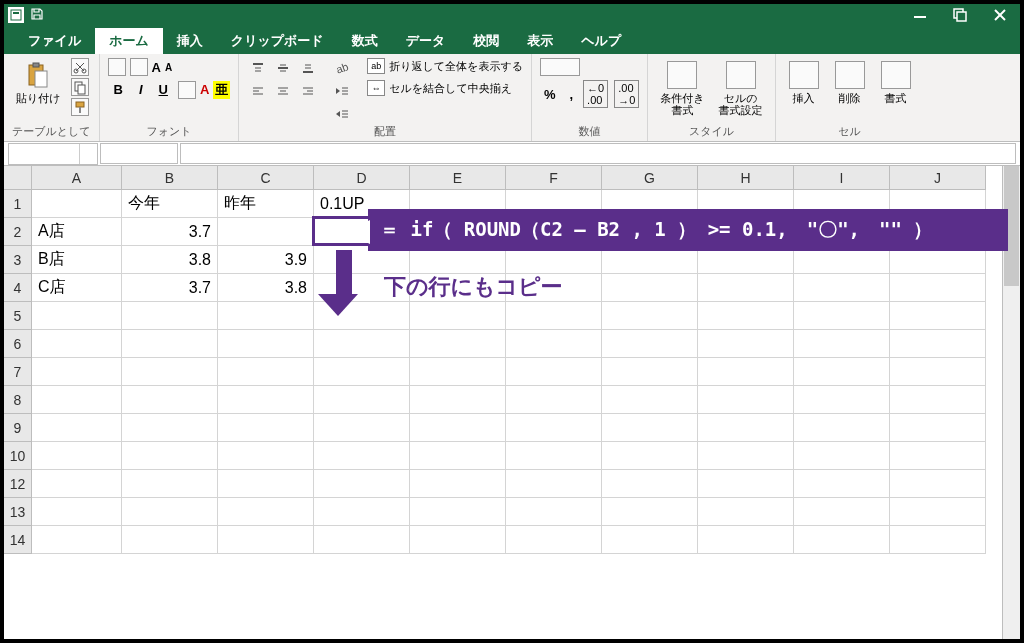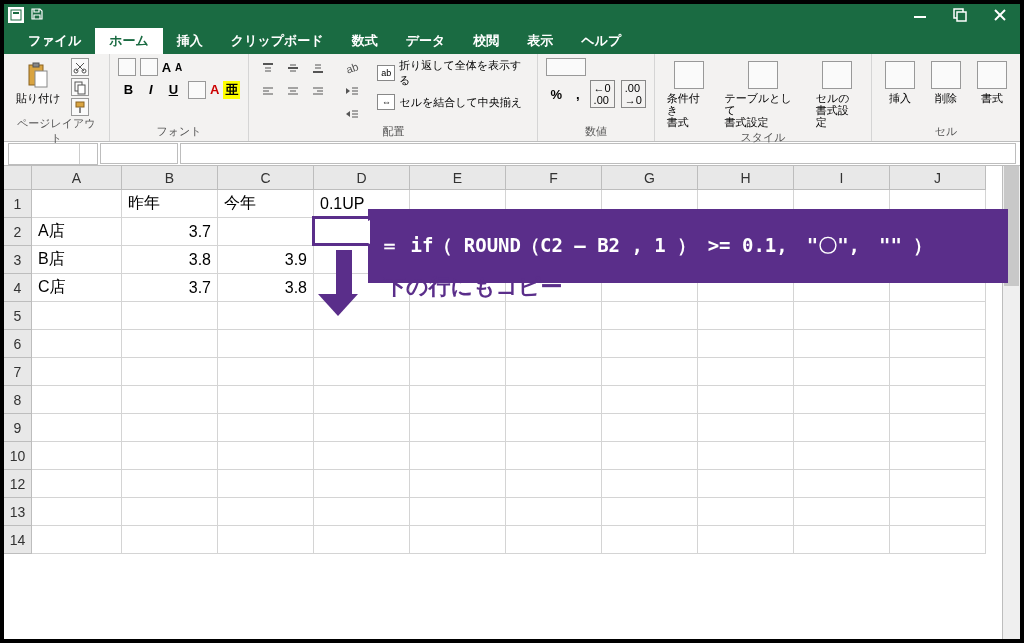--- a/index.html
+++ b/index.html
@@ -22,21 +22,21 @@
 .ribbon-tab.active { background: #fff; color: #1a6b42; }
 
 
 .ribbon { height: 88px; background: #f3f2f1; border-bottom: 1px solid #bdbdbd; display: flex; }
 .ribbon-group { border-right: 1px solid #d5d5d5; padding: 4px 8px 0 8px; display: flex; flex-direction: column; justify-content: space-between; height: 100%; }
 .ribbon-group-label { font-size: 11px; color: #555; text-align: center; padding-bottom: 2px; }
 .ribbon-controls { display: flex; gap: 6px; align-items: flex-start; flex: 1; }
 
 .big-btn { display: flex; flex-direction: column; align-items: center; gap: 2px; padding: 2px 4px; cursor: pointer; }
 .big-btn .icon-box { width: 32px; height: 30px; display: flex; align-items: center; justify-content: center; }
-.big-btn .label { font-size: 11px; line-height: 1.1; white-space: pre-line; }
+.big-btn .label { font-size: 11px; line-height: 1.1; text-align: center; white-space: pre-line; }
 
 .mini-controls { display: flex; flex-direction: column; gap: 2px; }
 .mini-icon { width: 18px; height: 18px; border: 1px solid #999; background: #fafafa; }
 
 .font-controls { display: flex; flex-direction: column; gap: 4px; }
 .font-row { display: flex; gap: 4px; align-items: center; }
 .font-btn { padding: 2px 6px; font-size: 13px; font-weight: bold; cursor: pointer; }
 .font-btn.italic { font-style: italic; }
 .font-btn.underline { text-decoration: underline; }
 .dropdown { width: 18px; height: 18px; border: 1px solid #999; background: #fafafa; }
@@ -83,21 +83,21 @@
 
 .colA { width: 90px; } .colB{ width:96px;} .colC{width:96px;} .colD{width:96px;} .colE{width:96px;} .colF{width:96px;} .colG{width:96px;} .colH{width:96px;} .colI{width:96px;} .colJ{width:96px;}
 
 .active-cell { position: absolute; border: 3px solid #5a2e8a; background: #fff; z-index: 5; }
 
 
 .vscroll { width: 18px; background: #efefef; border-left: 1px solid #bdbdbd; position: relative; }
 .vscroll-thumb { position: absolute; top: 0; left: 1px; right: 1px; height: 120px; background: #c8c8c8; }
 
 
-.callout { position: absolute; background: #5a2e8a; color: #fff; font-family: monospace; font-size: 19px; font-weight: bold; padding: 24px 12px; z-index: 20; }
+.callout { position: absolute; background: #5a2e8a; color: #fff; font-family: monospace; font-size: 19px; font-weight: bold; padding: 8px 12px; z-index: 20; }
 .callout-pointer { position: absolute; width: 0; height: 0; border-top: 12px solid transparent; border-bottom: 12px solid transparent; border-right: 24px solid #fff; z-index: 21; }
 .down-arrow { position: absolute; z-index: 20; }
 .down-arrow .shaft { width: 16px; height: 44px; background: #5a2e8a; margin: 0 auto; }
 .down-arrow .head { width: 0; height: 0; border-left: 20px solid transparent; border-right: 20px solid transparent; border-top: 22px solid #5a2e8a; }
 .anno-text { position: absolute; color: #5a2e8a; font-size: 22px; font-weight: bold; z-index: 20; font-family: Liberation Serif, serif; }
 </style>
 </head>
 <body>
 
 <div class="window">
@@ -171,21 +171,21 @@
           <div class="mini-icon"><svg width="16" height="16" viewBox="0 0 16 16">
                 <rect x="3" y="3" width="7" height="9" fill="none" stroke="#555"></rect>
                 <rect x="6" y="6" width="7" height="9" fill="#fff" stroke="#555"></rect>
               </svg></div>
           <div class="mini-icon"><svg width="16" height="16" viewBox="0 0 16 16">
                 <rect x="4" y="3" width="8" height="5" fill="#d9a441" stroke="#8a6320"></rect>
                 <rect x="7" y="8" width="2" height="6" fill="#888"></rect>
               </svg></div>
         </div>
       </div>
-      <div class="ribbon-group-label">ページレイアウト</div>
+      <div class="ribbon-group-label">テーブルとして</div>
     </div>
 
     <div class="ribbon-group">
       <div class="ribbon-controls">
         <div class="font-controls">
           <div class="font-row">
             <div class="dropdown"></div>
             <div class="dropdown"></div>
             <span class="aa-btn">A</span>
             <span class="aa-btn" style="font-size:10px">A</span>
@@ -304,27 +304,20 @@
     </div>
 
     <div class="ribbon-group">
       <div class="ribbon-controls">
         <div class="big-btn">
             <div class="icon-box">
               <div class="outline-btn"></div>
             </div>
             <div class="label">条件付き
 書式</div>
-          </div>
-        <div class="big-btn">
-            <div class="icon-box">
-              <div class="outline-btn"></div>
-            </div>
-            <div class="label">テーブルとして
-書式設定</div>
           </div>
         <div class="big-btn">
             <div class="icon-box">
               <div class="outline-btn"></div>
             </div>
             <div class="label">セルの
 書式設定</div>
           </div>
       </div>
       <div class="ribbon-group-label">スタイル</div>
@@ -376,22 +369,22 @@
         <div class="col-h colF">F</div>
         <div class="col-h colG">G</div>
         <div class="col-h colH">H</div>
         <div class="col-h colI">I</div>
         <div class="col-h colJ">J</div>
       </div>
       <div id="rows-container">
           <div class="grid-row">
             <div class="row-h">1</div>
             <div class="cell colA lab"></div>
+            <div class="cell colC lab">今年</div>
             <div class="cell colB lab">昨年</div>
-            <div class="cell colC lab">今年</div>
             <div class="cell colD lab">0.1UP</div>
             <div class="cell colE lab"></div>
             <div class="cell colF lab"></div>
             <div class="cell colG lab"></div>
             <div class="cell colH lab"></div>
             <div class="cell colI lab"></div>
             <div class="cell colJ lab"></div>
           </div>
           <div class="grid-row">
             <div class="row-h">2</div>

